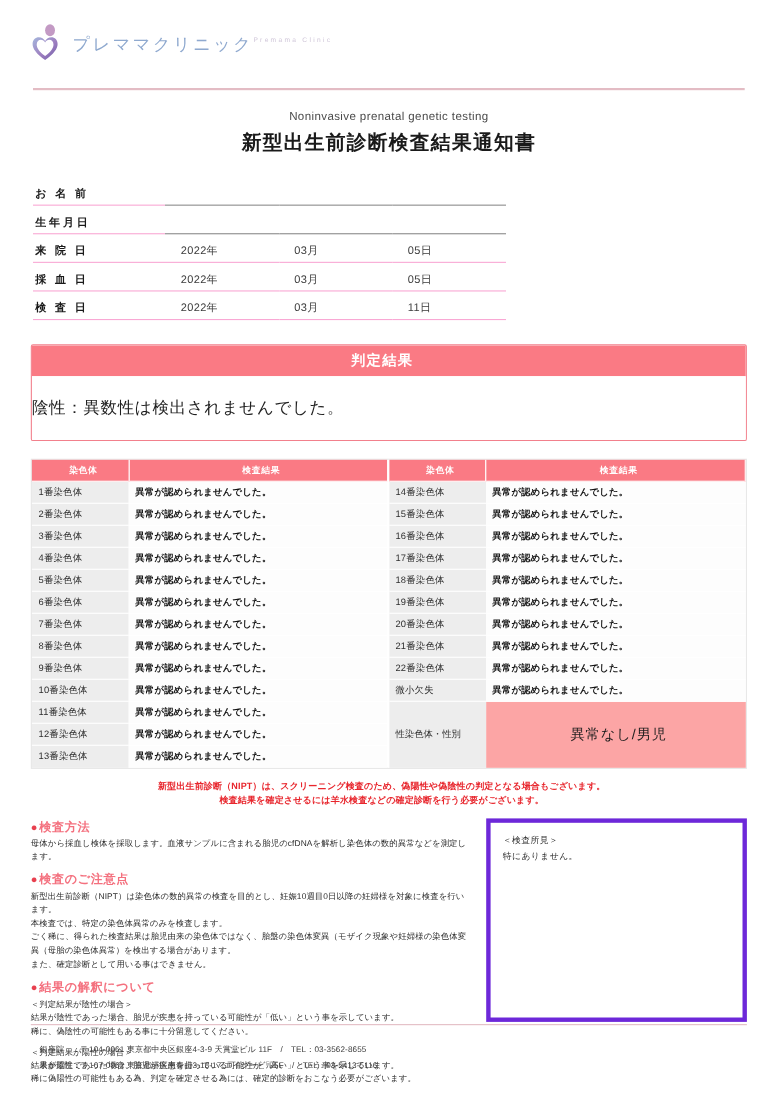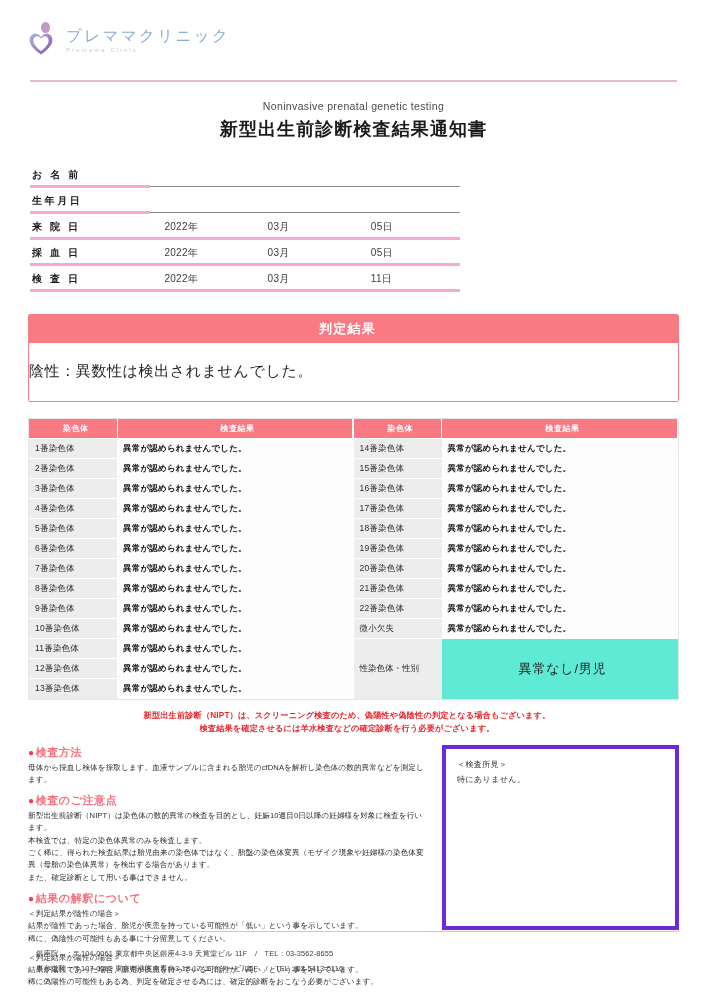--- a/index.html
+++ b/index.html
@@ -46,21 +46,21 @@
     left: 13px; top: 0;
     width: 9px; height: 11px;
     border-radius: 50%;
     background: #c39ac4;
   }
   .logo-mark .heart {
     position: absolute;
     left: 0; top: 9px;
     width: 26px; height: 26px;
   }
-  .logo-text-wrap { display: flex; flex-direction: column; }
+  .logo-text-wrap { display: flex; flex-direction: row; }
   .logo-jp {
     font-size: 15.5px;
     letter-spacing: 2.4px;
     color: #8fa9cf;
     line-height: 1.15;
     font-weight: 400;
   }
   .logo-en {
     font-size: 6px;
     letter-spacing: 2.1px;
@@ -95,21 +95,21 @@
   }
 
   
   .info-table {
     margin: 20px 0 0 30px;
     width: 430px;
     border-collapse: collapse;
   }
   .info-table tr { height: 26px; }
   .info-table td {
-    border-bottom: 3px solid #f9a8d4;
+    border-bottom: 1px solid #f9a8d4;
     font-size: 10px;
     padding: 2px 0 3px 2px;
     vertical-align: bottom;
   }
   .info-table td.lbl {
     width: 112px;
     font-weight: bold;
     letter-spacing: 2.6px;
     color: #1a1a1a;
   }
@@ -189,21 +189,21 @@
     color: #141414;
     font-weight: bold;
     letter-spacing: 0.2px;
   }
   .chrom-table td.sex-k {
     background: #ededed;
     color: #2d2d2d;
     height: 60px;
   }
   .chrom-table td.sex-v {
-    background: #5eead4;
+    background: #fca5a5;
     color: #1d1d1d;
     font-weight: normal;
     font-size: 13px;
     text-align: center;
     letter-spacing: 0.8px;
     height: 60px;
   }
 
   
   .warning {

